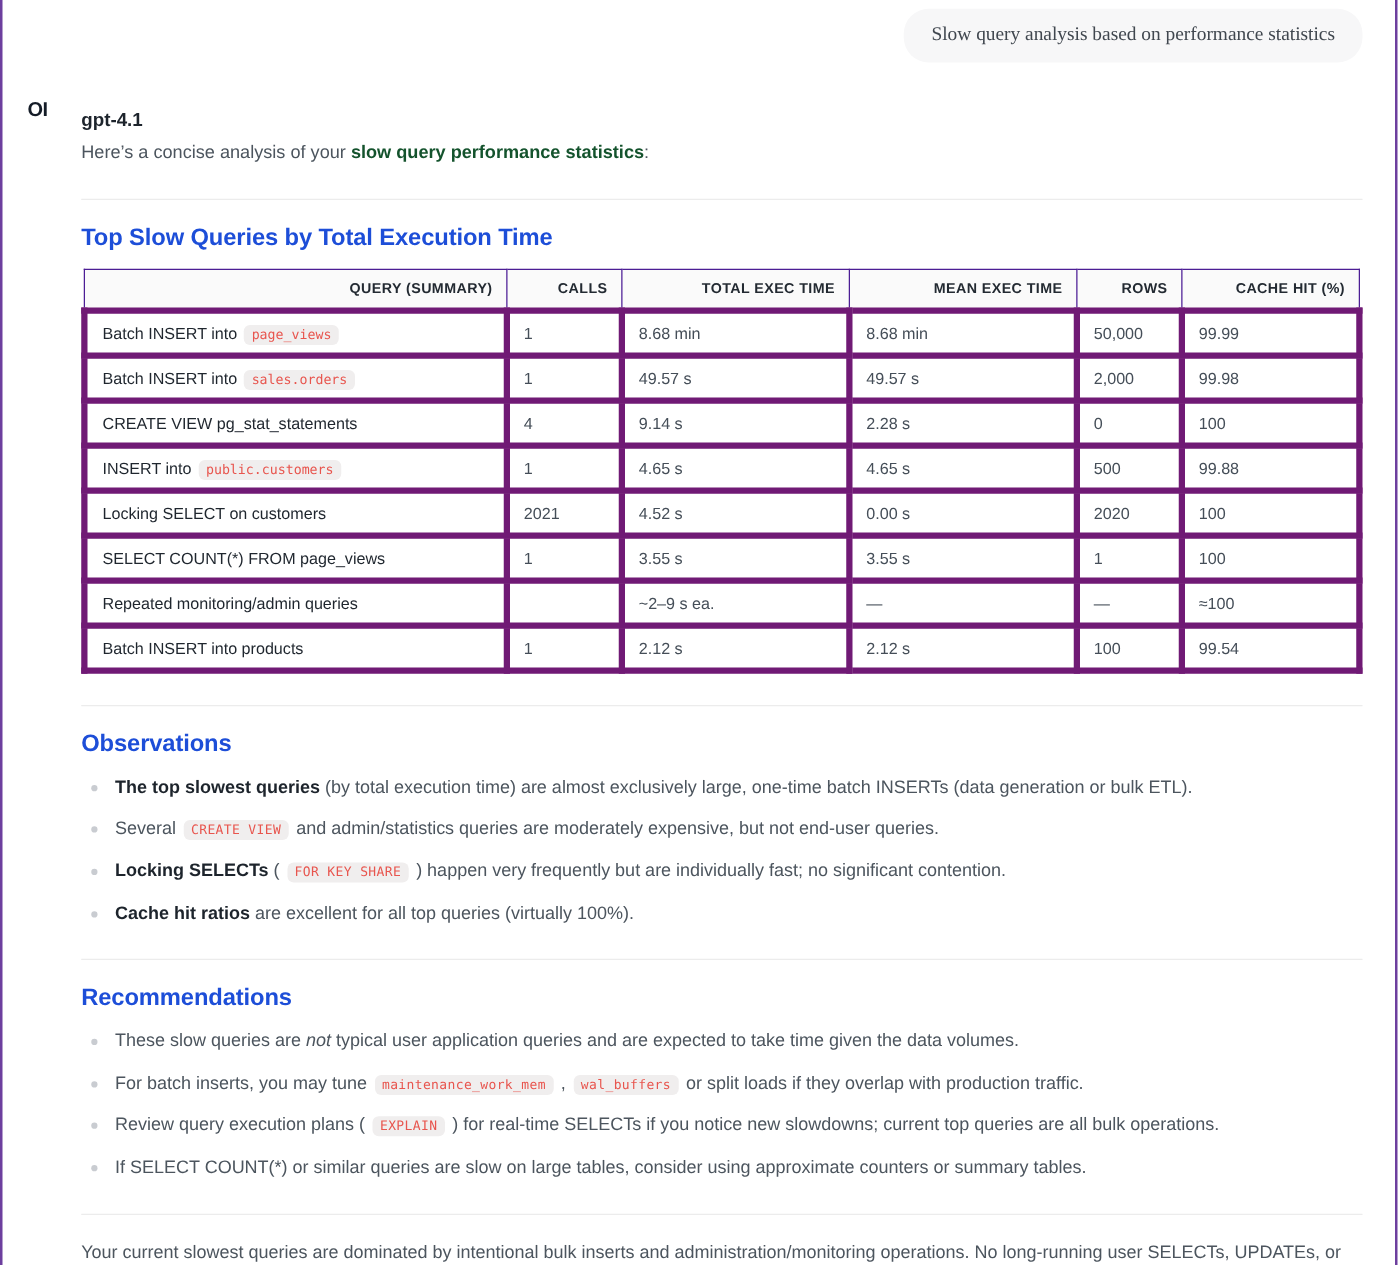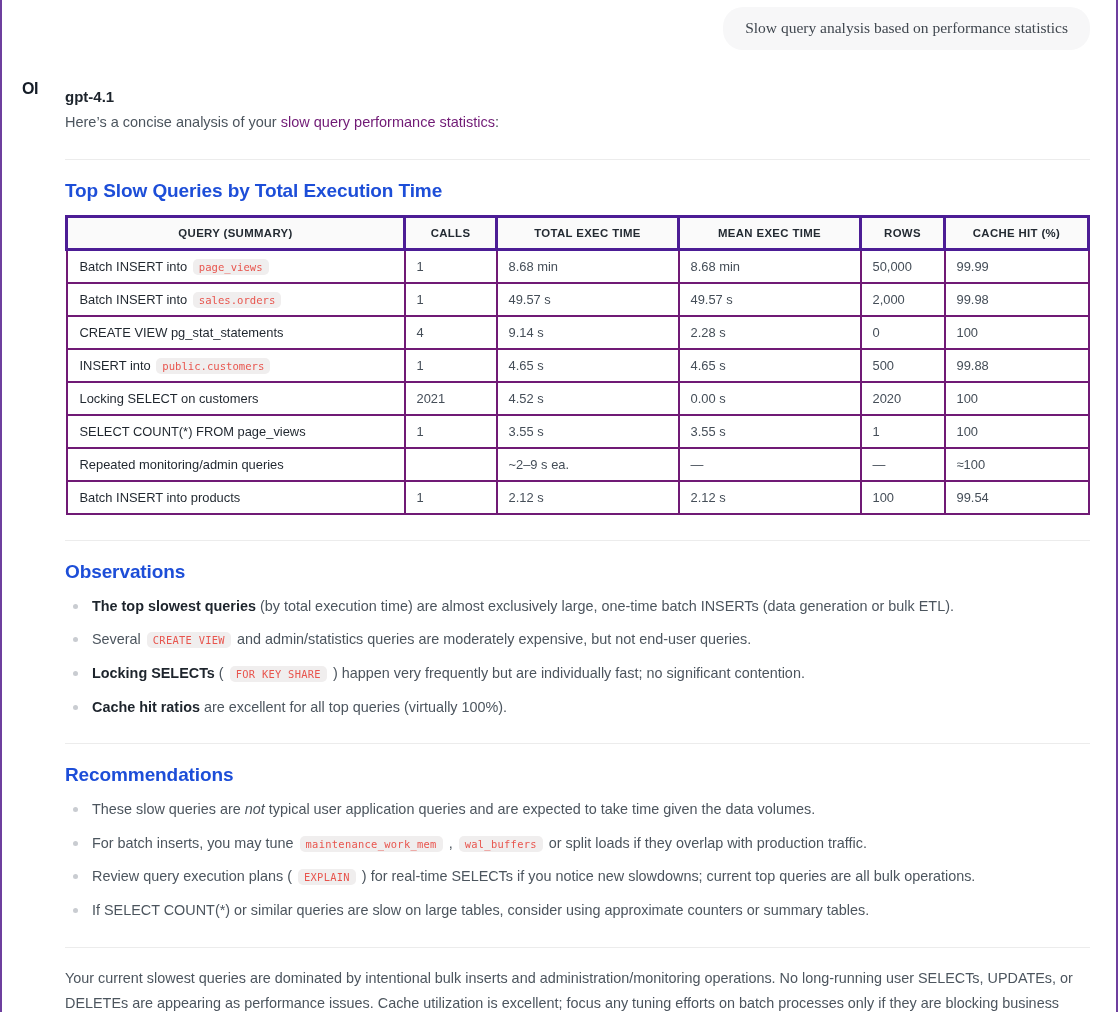--- a/index.html
+++ b/index.html
@@ -76,21 +76,21 @@
     font-weight: bold;
     color: #1d242c;
     margin: 14px 0 7px 0;
   }
   .intro {
     font-size: 14.5px;
     color: #4c555e;
     margin: 0 0 0 0;
     line-height: 1.5;
   }
-  .intro b { color: #701a75; font-weight: normal; }
+  .intro b { color: #14532d; font-weight: bold; }
 
   hr.sep {
     border: none;
     border-top: 1px solid #ececec;
     margin: 25px 0 0 0;
   }
 
   h2.section {
     font-size: 19px;
     font-weight: bold;
@@ -101,32 +101,32 @@
 
   
   table.q {
     width: 100%;
     border-collapse: collapse;
     font-size: 12.8px;
     table-layout: fixed;
   }
   table.q th {
     background: #fafafa;
-    text-align: center;
+    text-align: right;
     font-weight: bold;
     font-size: 11.4px;
     letter-spacing: 0.35px;
     color: #232a32;
     padding: 9px 11px;
-    border: 3px solid #4c1d95;
+    border: 1px solid #4c1d95;
     white-space: nowrap;
   }
   table.q td {
     padding: 8px 11px;
-    border: 2px solid #701a75;
+    border: 5px solid #701a75;
     color: #454e58;
     vertical-align: middle;
     font-size: 12.9px;
   }
   table.q td.qcell { color: #1f262e; }
   table.q tr td:first-child { padding-left: 12px; }
   .col-q { width: 338px; }
   .col-c { width: 92px; }
   .col-t { width: 182px; }
   .col-m { width: 182px; }

